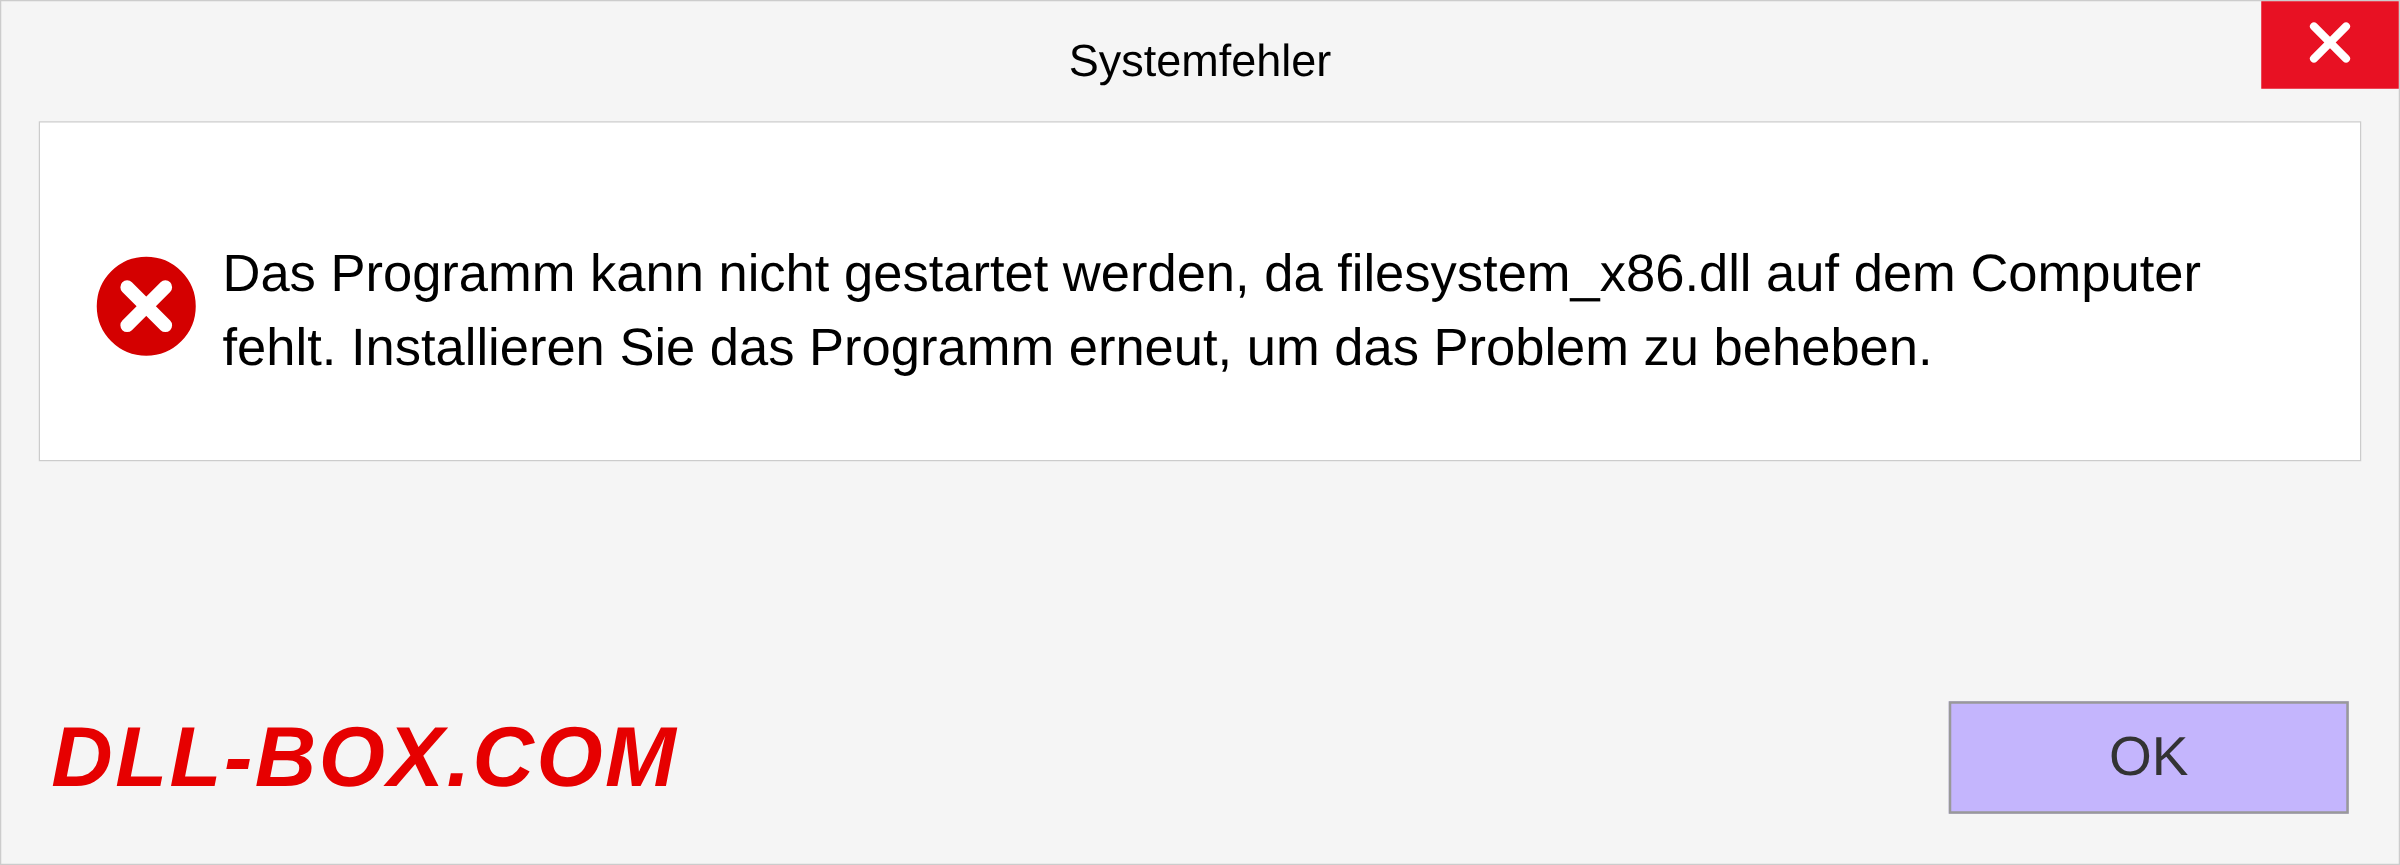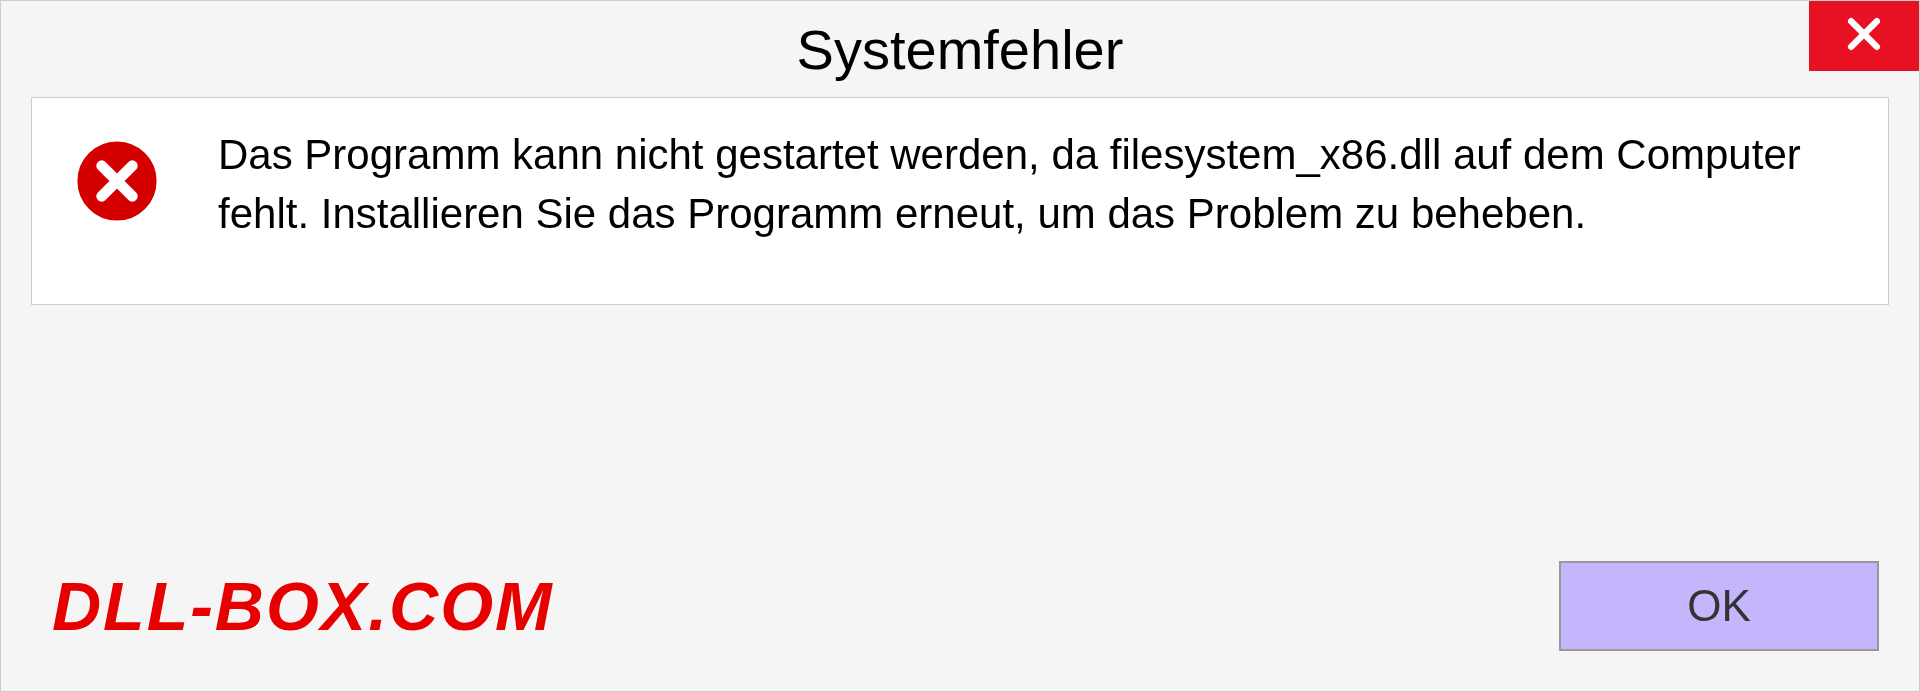--- a/index.html
+++ b/index.html
@@ -17,21 +17,21 @@
       border: 1px solid #ccc;
     }
     .titlebar {
       height: 96px;
       position: relative;
       display: flex;
       align-items: center;
       justify-content: center;
     }
     .titlebar-title {
-      font-size: 56px;
+      font-size: 36px;
       font-weight: 400;
       color: #000;
       text-align: center;
     }
     .close-btn {
       position: absolute;
       top: 0;
       right: 0;
       width: 110px;
       height: 70px;
@@ -39,24 +39,24 @@
       display: flex;
       align-items: center;
       justify-content: center;
       cursor: pointer;
     }
     .close-btn svg { width: 44px; height: 44px; }
     .content-panel {
       margin: 0 30px;
       background: #fff;
       border: 1px solid #ccc;
-      padding: 28px 40px 60px 40px;
+      padding: 92px 40px 60px 40px;
       display: flex;
       align-items: flex-start;
-      gap: 56px;
+      gap: 16px;
     }
     .error-icon {
       flex-shrink: 0;
       width: 90px;
       height: 90px;
       margin-top: 10px;
     }
     .error-icon svg { width: 100%; height: 100%; }
     .message-text {
       font-size: 42px;
@@ -74,21 +74,20 @@
       align-items: center;
       justify-content: space-between;
     }
     .watermark {
       font-size: 68px;
       font-weight: 900;
       color: #e60000;
       letter-spacing: 2px;
       font-style: italic;
       font-family: Arial, sans-serif;
-      margin-left: 11px;
     }
     .ok-btn {
       background: #c4b5fd;
       border: 2px solid #999;
       width: 320px;
       height: 90px;
       font-size: 44px;
       color: #333;
       cursor: pointer;
       font-family: inherit;

